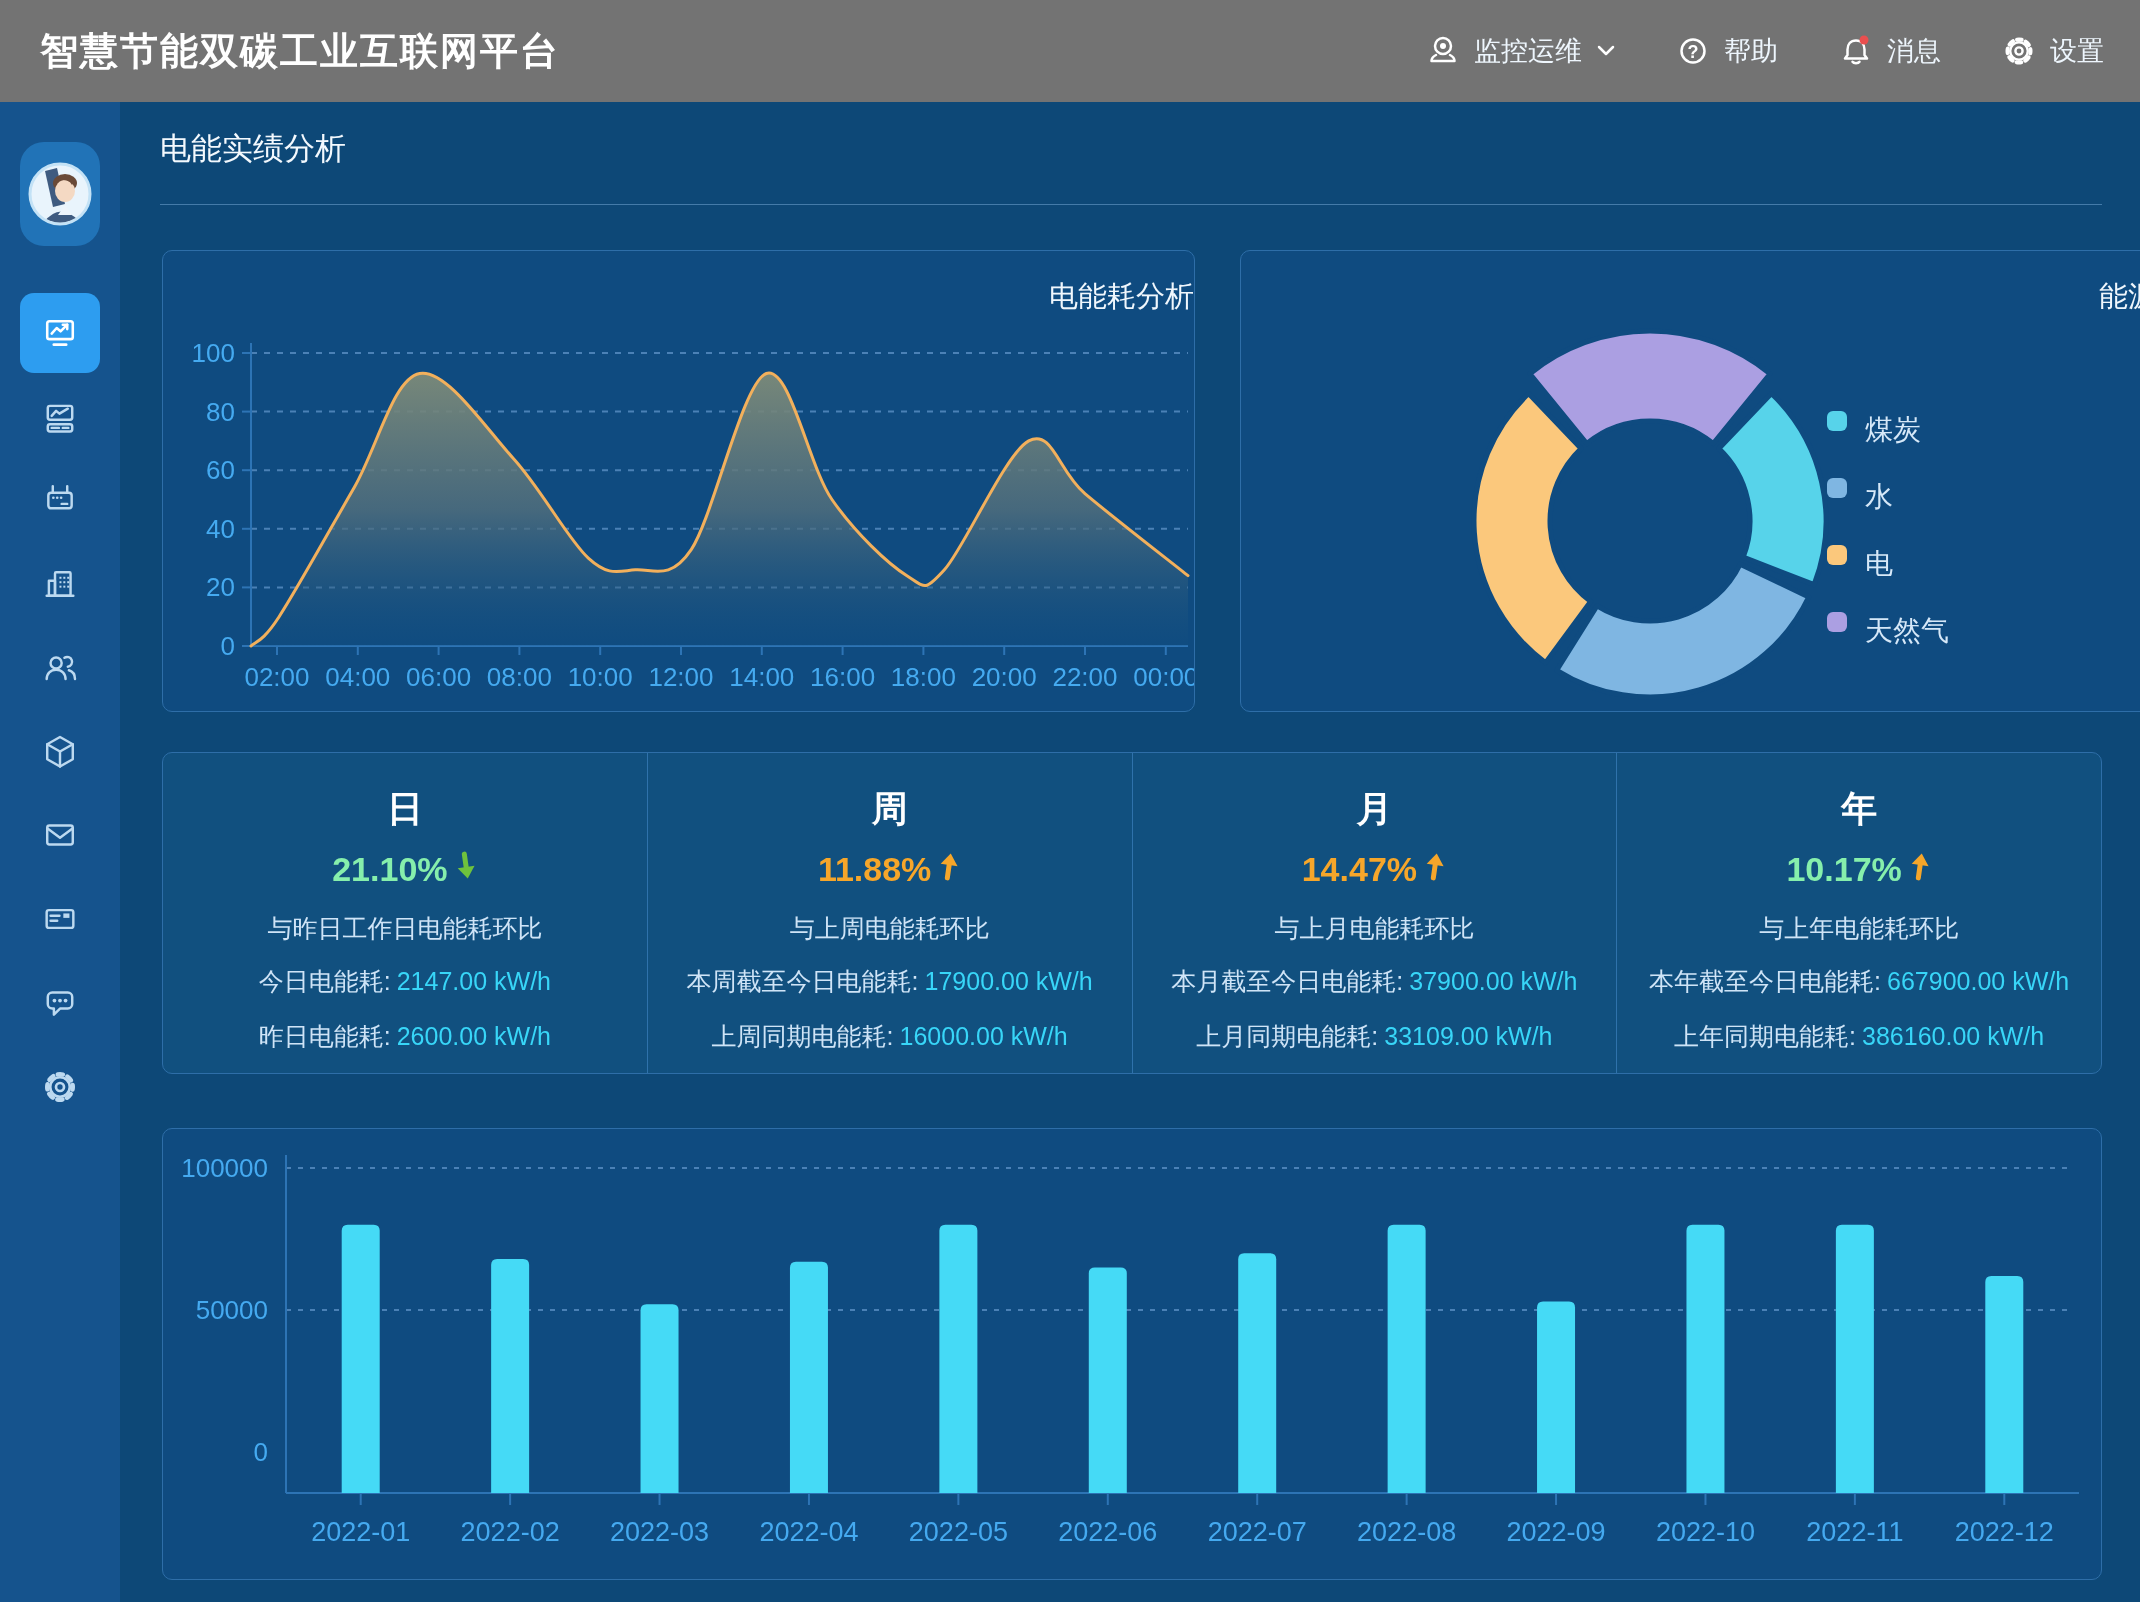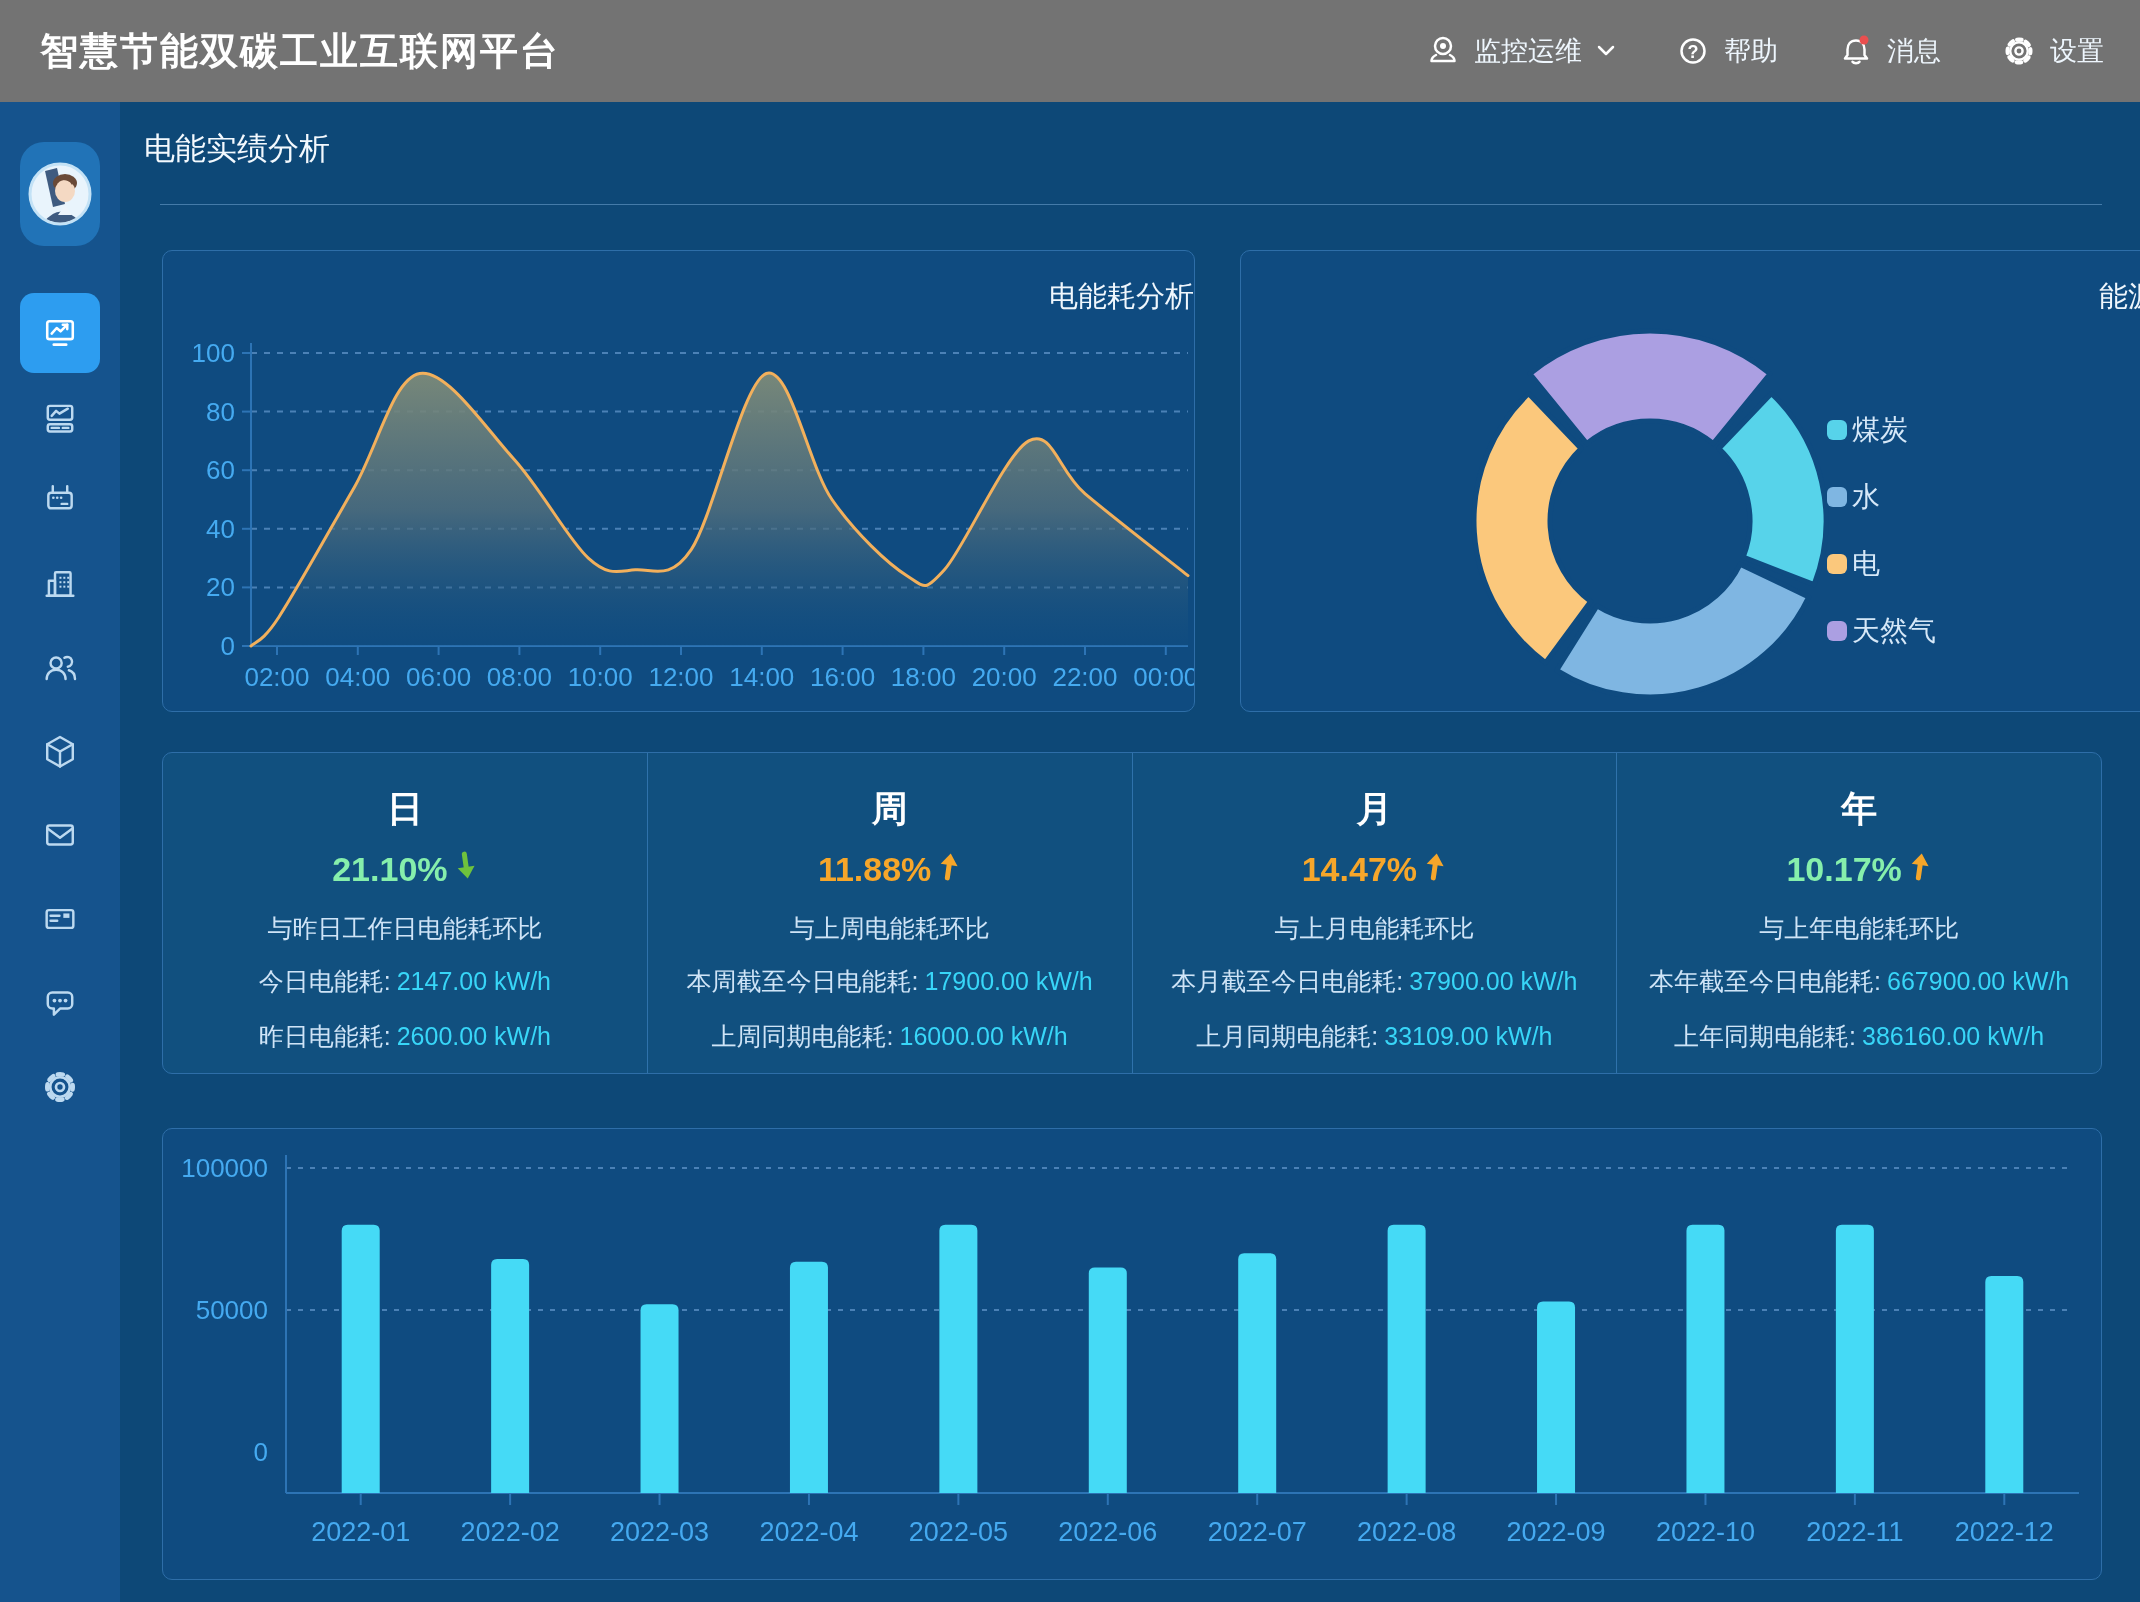--- a/index.html
+++ b/index.html
@@ -16,36 +16,36 @@
   .menu-item svg.caret{width:18px;height:12px;display:block;margin-left:2px;}
   
   .sidebar{position:absolute;left:0;top:102px;width:120px;height:1500px;background:#15538d;z-index:2;}
   .avatar{position:absolute;left:20px;top:40px;width:80px;height:104px;border-radius:24px;
           background:#2173b7;display:flex;align-items:center;justify-content:center;cursor:pointer;}
   .side-item{position:absolute;left:20px;width:80px;height:80px;border-radius:14px;
              display:flex;align-items:center;justify-content:center;cursor:pointer;}
   .side-item.active{background:#2d9df0;}
   .side-item svg{width:40px;height:40px;display:block;}
   
-  .page-title{position:absolute;left:144px;top:128px;margin:0;font-size:31px;font-weight:500;
+  .page-title{position:absolute;left:160px;top:128px;margin:0;font-size:31px;font-weight:500;
               color:#f3f9fe;text-align:center;}
   .title-divider{position:absolute;left:160px;top:204px;width:1942px;height:1px;
                  background:rgba(124,174,220,.5);}
   .card{position:absolute;background:#0f4b80;border:1px solid #2e6ea8;border-radius:10px;
         box-sizing:border-box;}
   .line-card{left:162px;top:250px;width:1033px;height:462px;}
   .donut-card{left:1240px;top:250px;width:1034px;height:462px;}
   .stats-card{left:162px;top:752px;width:1940px;height:322px;background:#11507f;display:flex;}
   .bar-card{left:162px;top:1128px;width:1940px;height:452px;}
   .card-title{position:absolute;top:26px;left:0;width:100%;text-align:right;font-size:29px;
               color:#f0f7fd;z-index:2;}
   .chart-svg{position:absolute;left:0;top:0;width:100%;height:100%;}
   
   .donut-legend{position:absolute;left:586px;top:160px;display:flex;flex-direction:column;gap:29px;}
-  .legend-item{display:flex;align-items:center;gap:5px;font-size:28px;color:#d6e8f8;cursor:pointer;}
+  .legend-item{display:flex;align-items:flex-start;gap:18px;font-size:28px;color:#d6e8f8;cursor:pointer;}
   .legend-marker{width:20px;height:20px;border-radius:6px;flex:0 0 auto;}
   
   .stat-cell{flex:1 1 0;display:flex;flex-direction:column;align-items:center;padding-top:38px;
              box-sizing:border-box;}
   .stat-cell + .stat-cell{border-left:1px solid #2f72ab;}
   .stat-period{font-size:36px;font-weight:bold;color:#ffffff;line-height:1;}
   .stat-percent{margin-top:24px;font-size:34px;font-weight:bold;display:flex;align-items:center;
                 gap:6px;line-height:1;}
   .stat-desc{margin-top:30px;font-size:25px;color:#cfe4f7;line-height:1;}
   .stat-row{margin-top:25px;font-size:25px;color:#cfe4f7;line-height:1.2;}

